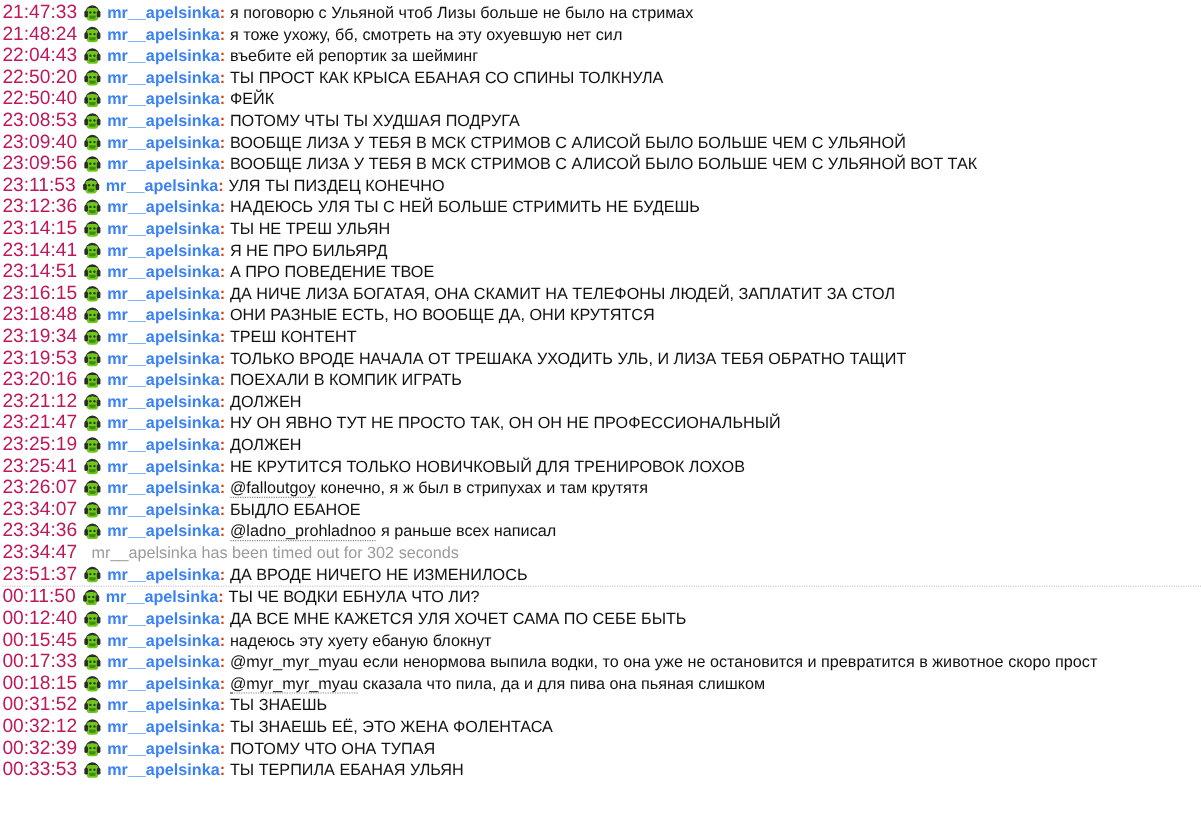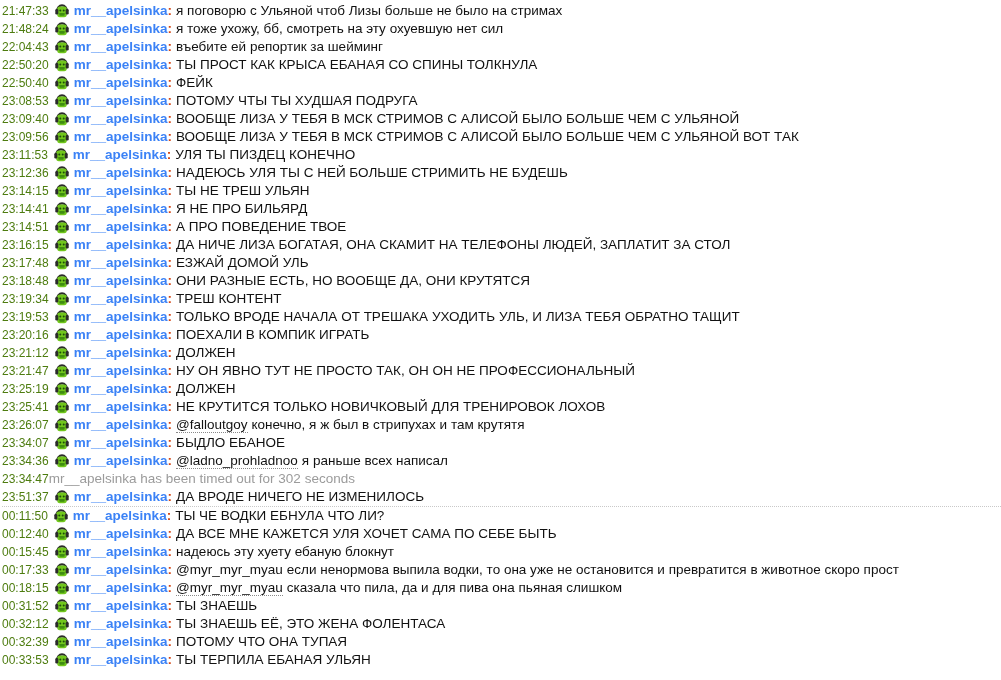--- a/index.html
+++ b/index.html
@@ -1,29 +1,29 @@
 <!DOCTYPE html>
 <html><head>
 <meta charset="utf-8">
 <style>
   html,body{margin:0;padding:0;background:#ffffff;width:1001px;height:680px;overflow:hidden;}
   body{font-family:"Liberation Sans","DejaVu Sans",sans-serif;font-size:13.5px;color:#111111;}
   .log{padding:2px 0 0 2px;}
   .row{height:18px;line-height:18px;white-space:nowrap;overflow:hidden;}
-  .ts{color:#4d7c0f;font-size:12px;margin-right:5px;}
+  .ts{color:#be185d;font-size:16px;margin-right:5px;}
   .badge{display:inline-block;width:16px;height:16px;vertical-align:-3px;margin-right:4px;}
   .badge svg{display:block;}
   .user{color:#3b82f6;font-weight:bold;}
   .colon{color:#d24615;font-weight:bold;margin-right:4px;}
   .msg{color:#111111;text-align:center;}
   .mention{cursor:pointer;}
   .mention.u{border-bottom:1px dotted #8a8a8a;}
   .mention{margin-right:4px;margin-top:47px;}
   .system{color:#9b9b9b;}
-  .system .ts{margin-right:0;}
+  .system .ts{margin-right:12px;}
   .separator{height:0;border-top:1px dotted #c9c9c9;margin:0;}
 </style>
 </head>
 <body>
 
 <div class="log" id="log">
   <div class="row">
     <span class="ts">21:47:33</span><span class="badge"><svg width="16" height="16" viewBox="0 0 16 16" aria-hidden="true">
         <path d="M3 9.5 C3 5.9 5.2 3.4 8 3.4 C10.8 3.4 13 5.9 13 9.5" stroke="#2b2b2b" stroke-width="2.2" fill="none"></path>
         <rect x="3.2" y="4.6" width="9.6" height="10.6" rx="2.6" fill="#71c61c"></rect>
@@ -185,31 +185,20 @@
         <path d="M3 9.5 C3 5.9 5.2 3.4 8 3.4 C10.8 3.4 13 5.9 13 9.5" stroke="#2b2b2b" stroke-width="2.2" fill="none"></path>
         <rect x="3.2" y="4.6" width="9.6" height="10.6" rx="2.6" fill="#71c61c"></rect>
         <rect x="1.3" y="7.1" width="3" height="5.4" rx="1.2" fill="#2b2b2b"></rect>
         <rect x="11.7" y="7.1" width="3" height="5.4" rx="1.2" fill="#2b2b2b"></rect>
         <circle cx="6.3" cy="8.4" r="1" fill="#1c4d08"></circle>
         <circle cx="9.7" cy="8.4" r="1" fill="#1c4d08"></circle>
         <path d="M5.3 11 h5.4 v1.5 a1.2 1.2 0 0 1 -1.2 1.2 h-3 a1.2 1.2 0 0 1 -1.2 -1.2 z" fill="#3f8d10"></path>
       </svg></span><span class="user">mr__apelsinka</span><span class="colon">:</span><span class="msg"><span>ДА НИЧЕ ЛИЗА БОГАТАЯ, ОНА СКАМИТ НА ТЕЛЕФОНЫ ЛЮДЕЙ, ЗАПЛАТИТ ЗА СТОЛ</span></span>
   </div>
 
-  <div class="row">
-    <span class="ts">23:17:48</span><span class="badge"><svg width="16" height="16" viewBox="0 0 16 16" aria-hidden="true">
-        <path d="M3 9.5 C3 5.9 5.2 3.4 8 3.4 C10.8 3.4 13 5.9 13 9.5" stroke="#2b2b2b" stroke-width="2.2" fill="none"></path>
-        <rect x="3.2" y="4.6" width="9.6" height="10.6" rx="2.6" fill="#71c61c"></rect>
-        <rect x="1.3" y="7.1" width="3" height="5.4" rx="1.2" fill="#2b2b2b"></rect>
-        <rect x="11.7" y="7.1" width="3" height="5.4" rx="1.2" fill="#2b2b2b"></rect>
-        <circle cx="6.3" cy="8.4" r="1" fill="#1c4d08"></circle>
-        <circle cx="9.7" cy="8.4" r="1" fill="#1c4d08"></circle>
-        <path d="M5.3 11 h5.4 v1.5 a1.2 1.2 0 0 1 -1.2 1.2 h-3 a1.2 1.2 0 0 1 -1.2 -1.2 z" fill="#3f8d10"></path>
-      </svg></span><span class="user">mr__apelsinka</span><span class="colon">:</span><span class="msg"><span>ЕЗЖАЙ ДОМОЙ УЛЬ</span></span>
-  </div>
 
   <div class="row">
     <span class="ts">23:18:48</span><span class="badge"><svg width="16" height="16" viewBox="0 0 16 16" aria-hidden="true">
         <path d="M3 9.5 C3 5.9 5.2 3.4 8 3.4 C10.8 3.4 13 5.9 13 9.5" stroke="#2b2b2b" stroke-width="2.2" fill="none"></path>
         <rect x="3.2" y="4.6" width="9.6" height="10.6" rx="2.6" fill="#71c61c"></rect>
         <rect x="1.3" y="7.1" width="3" height="5.4" rx="1.2" fill="#2b2b2b"></rect>
         <rect x="11.7" y="7.1" width="3" height="5.4" rx="1.2" fill="#2b2b2b"></rect>
         <circle cx="6.3" cy="8.4" r="1" fill="#1c4d08"></circle>
         <circle cx="9.7" cy="8.4" r="1" fill="#1c4d08"></circle>
         <path d="M5.3 11 h5.4 v1.5 a1.2 1.2 0 0 1 -1.2 1.2 h-3 a1.2 1.2 0 0 1 -1.2 -1.2 z" fill="#3f8d10"></path>

